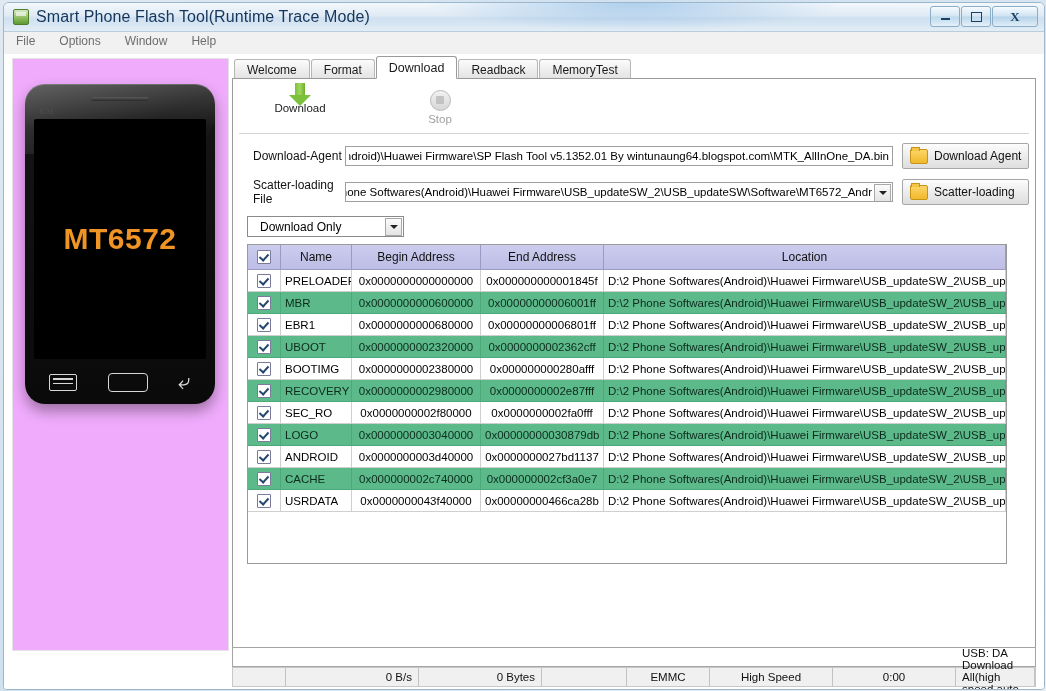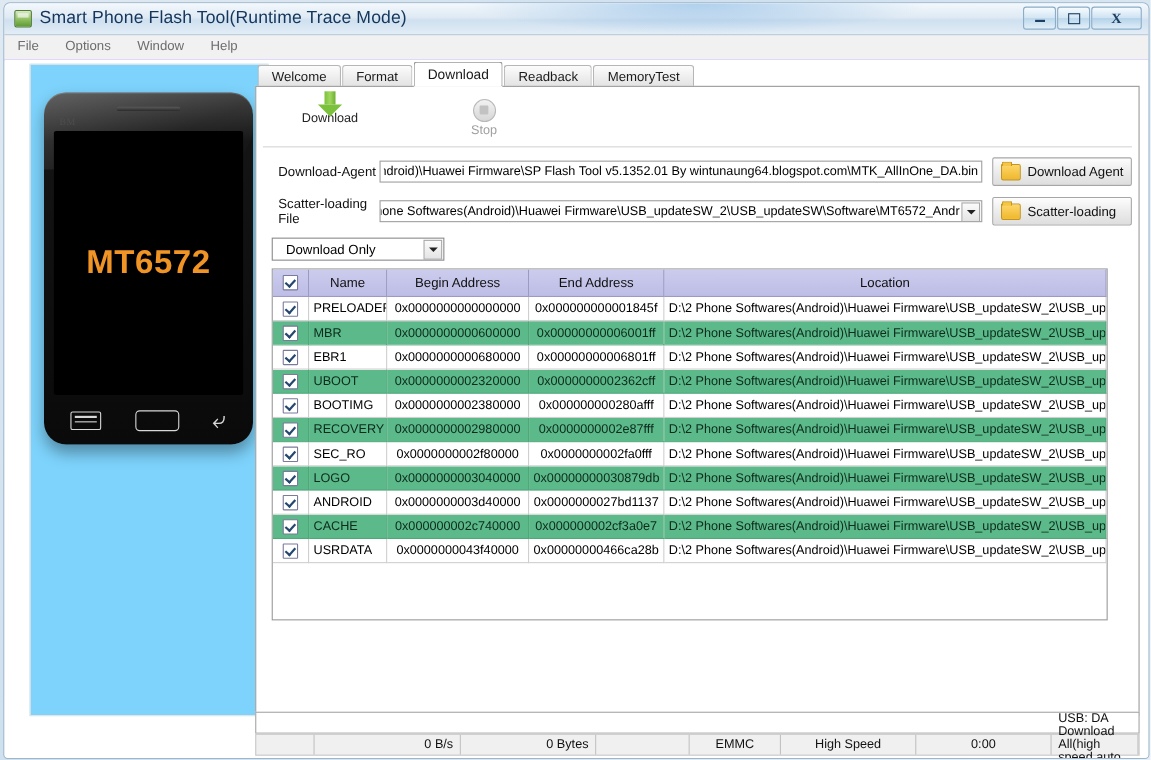--- a/index.html
+++ b/index.html
@@ -61,21 +61,21 @@
   
   .menubar{
     height:22px;background:#f1f1f1;border-bottom:1px solid #8b5cf6;
     display:flex;padding-left:0;
   }
   .menu-item{padding:2px 12px;color:#6d6d6d;font-size:12px;}
   
   .content{position:absolute;left:0;top:51px;right:0;bottom:0;background:#fff;}
   .leftpane{
     position:absolute;left:8px;top:4px;width:215px;bottom:38px;
-    background:#7dd3fc;border:1px solid #e3e3e3;margin-left:15px;
+    background:#f0abfc;border:1px solid #e3e3e3;
   }
   
   .phone{
     position:absolute;left:12px;top:25px;width:190px;height:320px;
     background:linear-gradient(180deg,#3b3b3b 0%,#141414 14%,#0a0a0a 100%);
     border-radius:20px;
     box-shadow:0 7px 14px rgba(0,0,0,.35),0 1px 0 rgba(255,255,255,.18) inset;
   }
   .phone-gloss{
     position:absolute;left:0;top:0;width:190px;height:70px;border-radius:20px 20px 40px 0;

